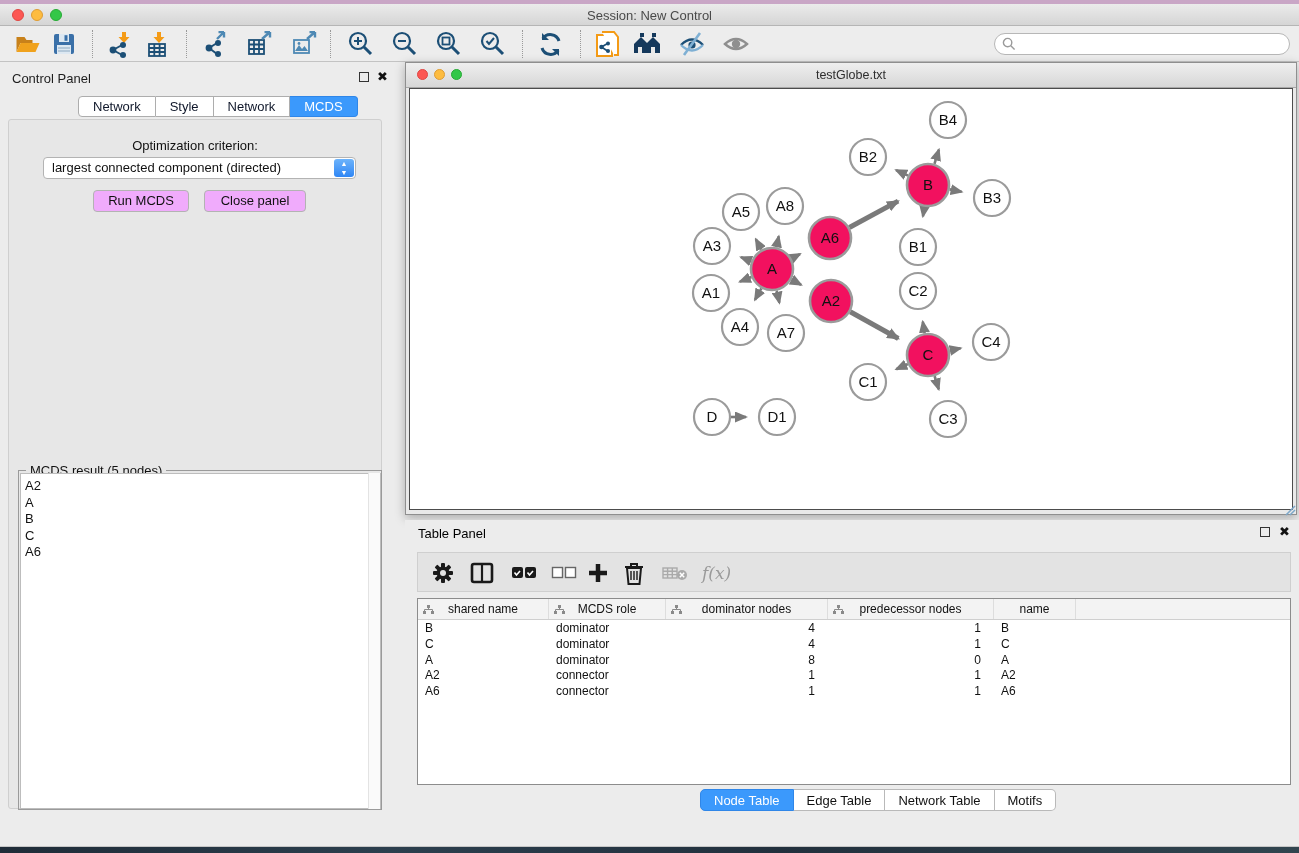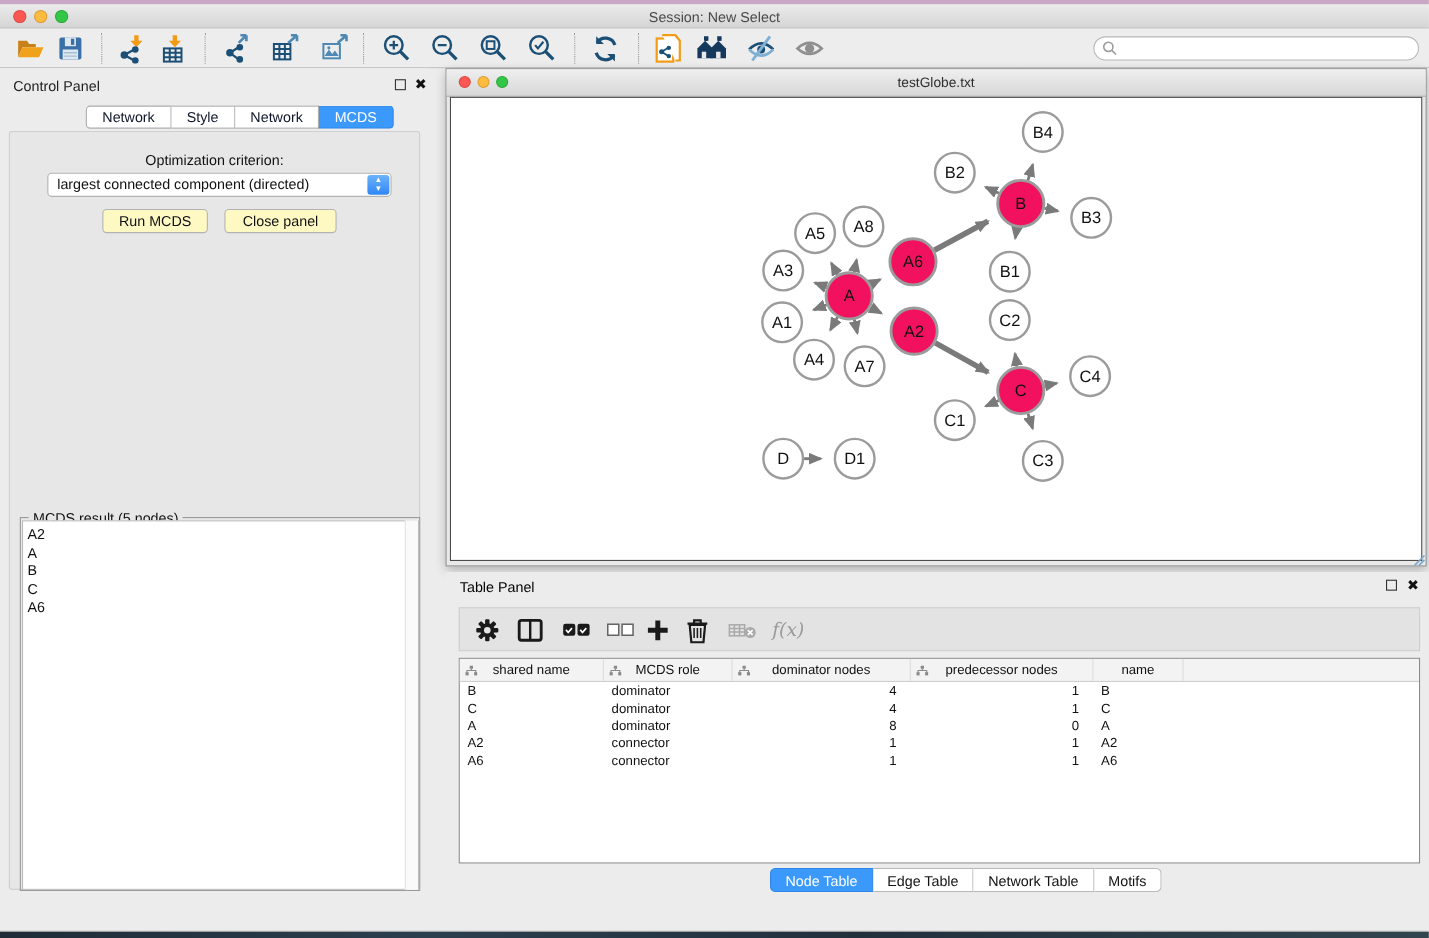--- a/index.html
+++ b/index.html
@@ -37,21 +37,21 @@
   .ctab:first-child { border-left:1px solid #adadad; border-radius:4px 0 0 4px; }
   .ctab:last-child { border-radius:0 4px 4px 0; }
   .ctab.active { background:#3b99fc; color:#fff; border-color:#2f86e8; }
   #cp-content { left:8px; top:57px; width:374px; height:690px; background:#e7e7e7;
     border:1px solid #cfcfcf; border-radius:3px; }
   #criterion-label { width:100%; text-align:center; top:18px; font-size:13px; color:#111; }
   #criterion-select { left:34px; top:37px; width:313px; height:22px; background:#fff; border:1px solid #b3b3b3;
     border-radius:4px; font-size:13px; line-height:20px; padding-left:8px; color:#111; }
   #criterion-stepper { right:1px; top:1px; width:20px; height:18px; background:linear-gradient(#6db3fb,#2f86f5);
     border-radius:3px; color:#fff; font-size:7px; line-height:9px; text-align:center; }
-  .pbtn { top:70px; height:22px; background:#fef9c3; border:1px solid #b3b3b3; border-radius:4px;
+  .pbtn { top:70px; height:22px; background:#f0abfc; border:1px solid #b3b3b3; border-radius:4px;
     font-size:13px; color:#111; text-align:center; line-height:20px; }
   #run-btn { left:84px; width:96px; }
   #close-btn { left:195px; width:102px; }
   #result-group { left:9px; top:350px; width:364px; height:340px; border:1px solid #9a9a9a; }
   #result-title { left:7px; top:-8px; background:#e7e7e7; padding:0 4px; font-size:13px; color:#111; }
   #result-list { left:1px; top:2px; width:361px; height:336px; background:#fff; border:1px solid #bdbdbd;
     font-size:13px; color:#111; padding:4px 0 0 4px; line-height:16.5px; }
   #result-scrollbar { right:1px; top:2px; width:12px; height:336px; background:#fafafa; border-left:1px solid #e3e3e3; }
 
   
@@ -100,21 +100,21 @@
 <body>
 
 <div id="app">
 
   <div id="wallpaper-top" class="abs"></div>
 
   <div id="titlebar" class="abs">
     <div class="tl red abs" style="left:12px"></div>
     <div class="tl yellow abs" style="left:31px"></div>
     <div class="tl green abs" style="left:50px"></div>
-    <div id="window-title" class="abs">Session: New Select</div>
+    <div id="window-title" class="abs">Session: New Control</div>
   </div>
 
   <div id="toolbar" class="abs">
     <div class="tbtn abs" style="left:11px">
       <svg width="27" height="26" viewBox="0 0 26 26">
           <path d="M2 21V6h8l2 3h6v3H6L2 21z" fill="#c8811a"></path>
           <path d="M2 21l4-9h19l-4 9z" fill="#f0a21d"></path>
         </svg>
     </div>
     <div class="tbtn abs" style="left:48px">

